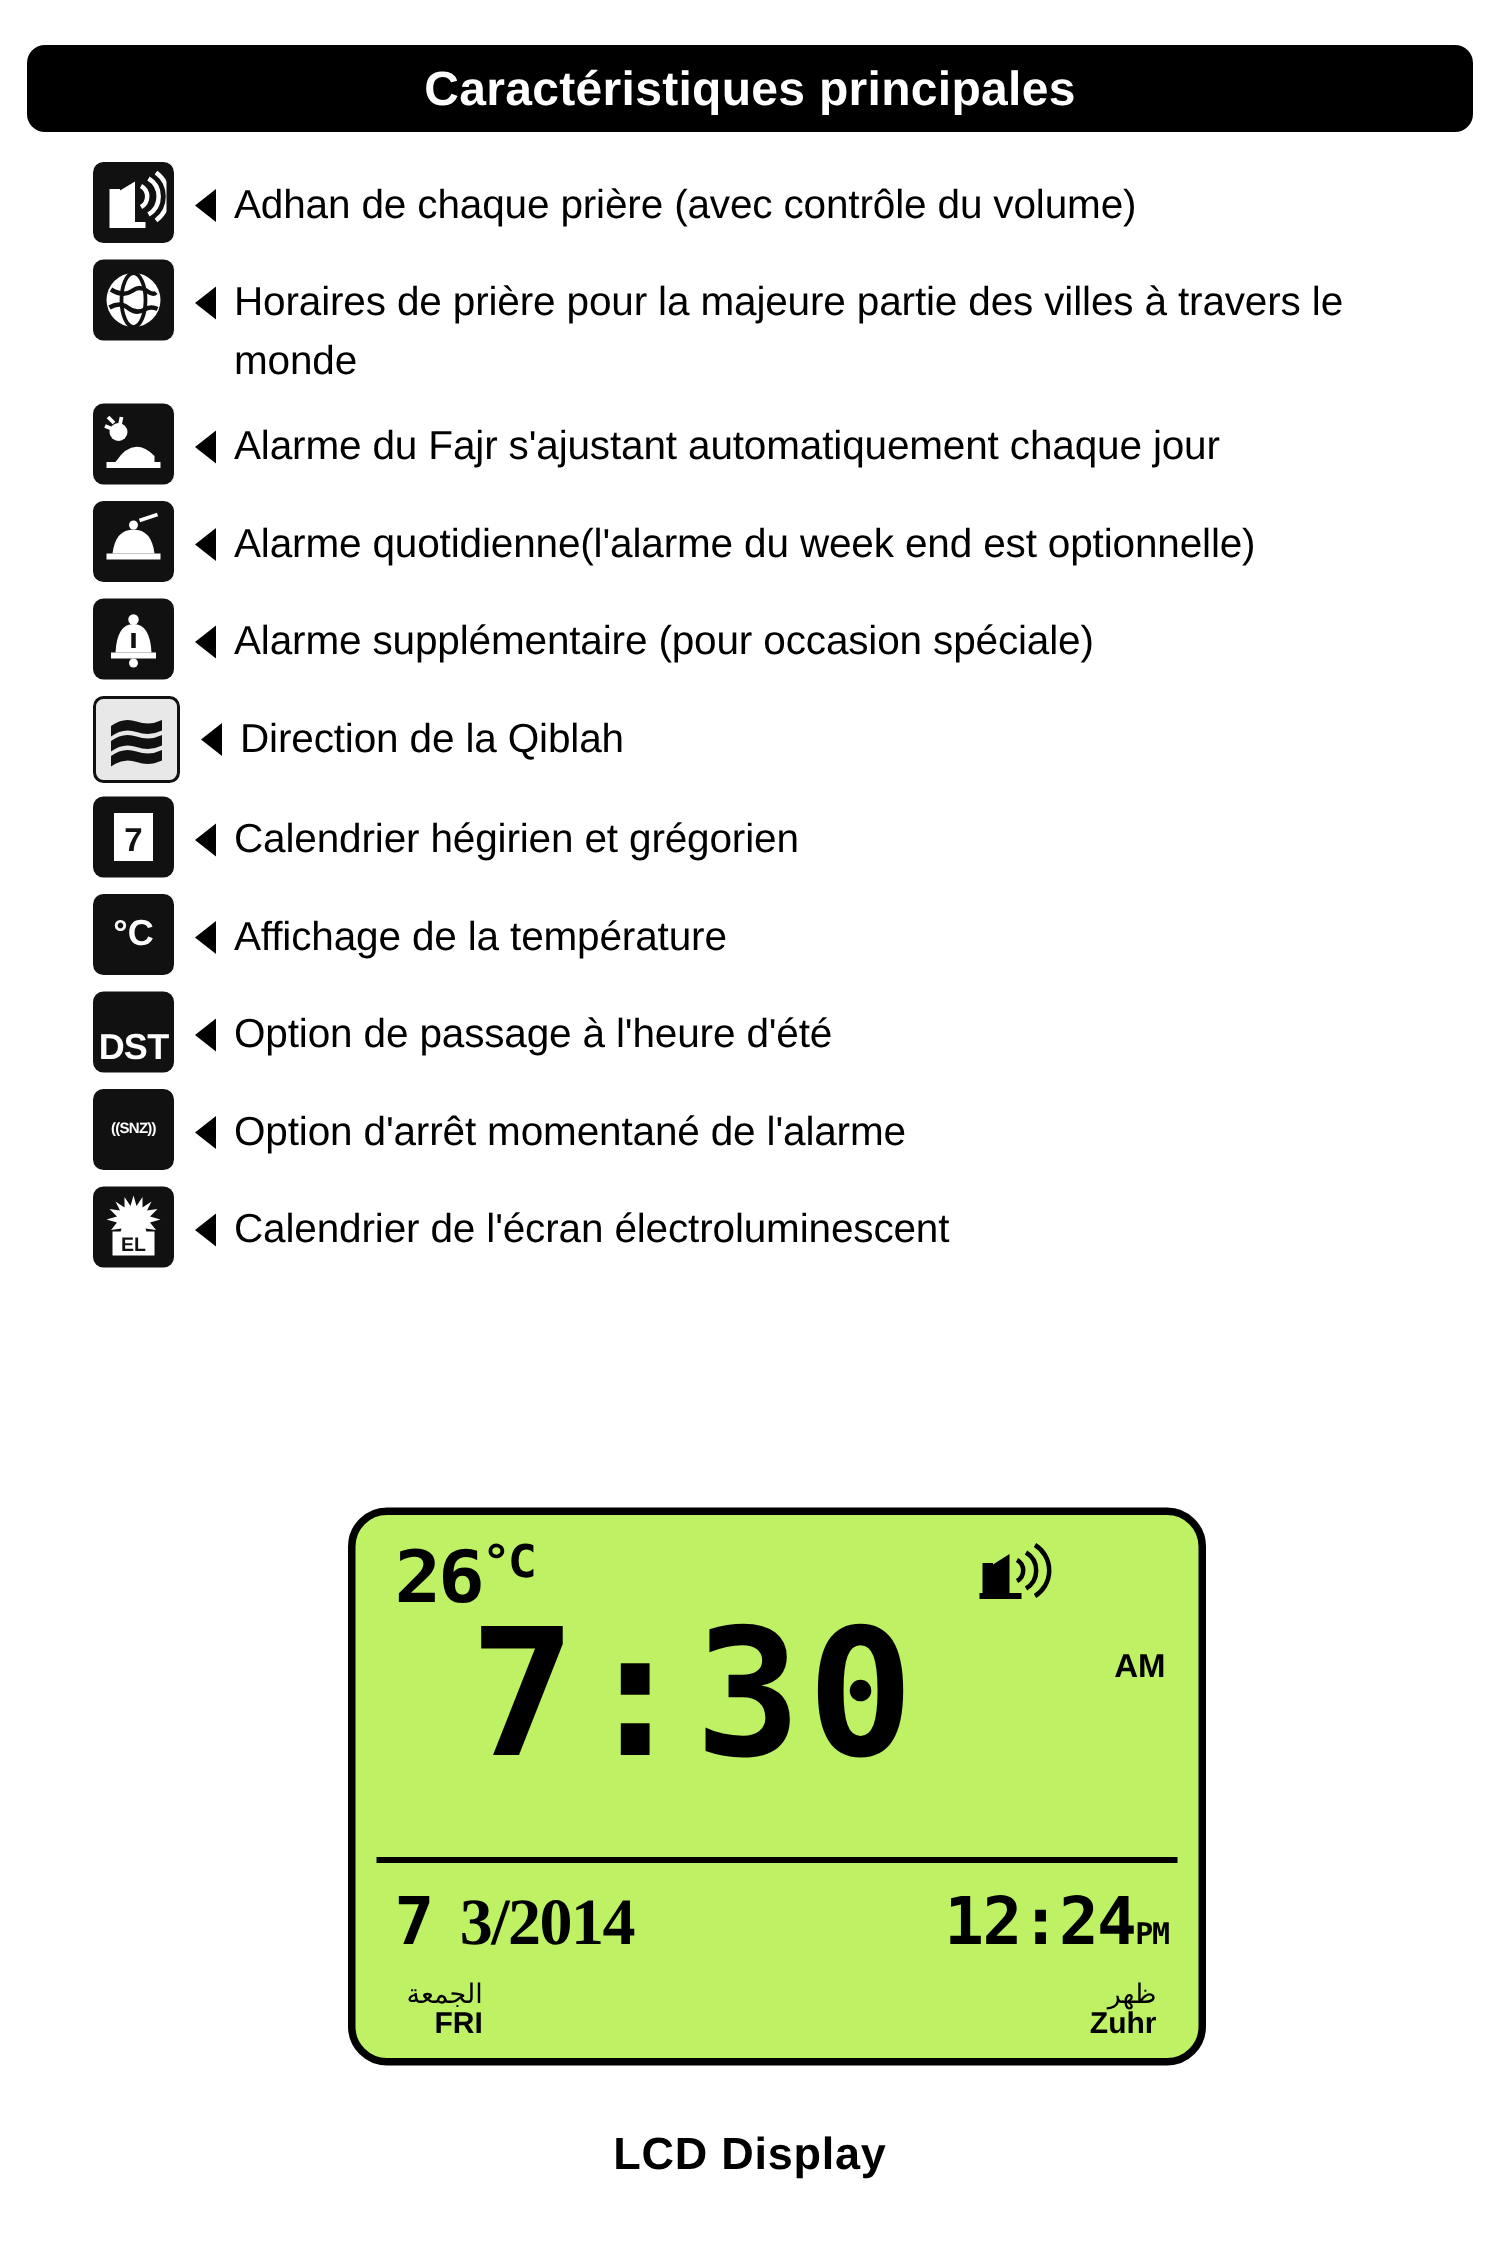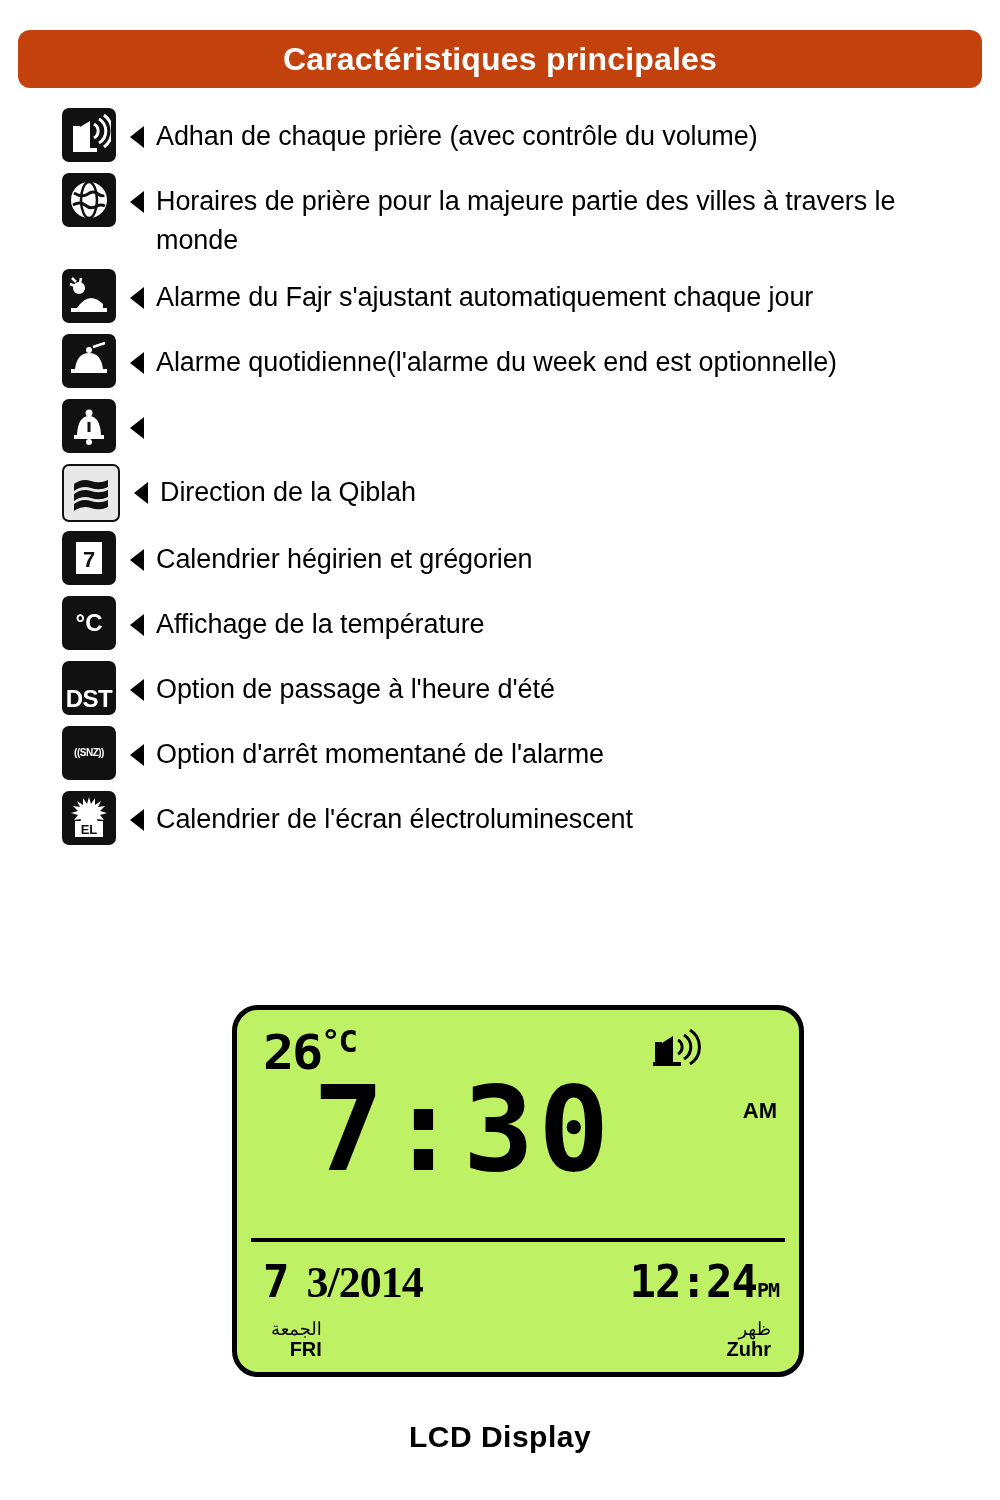--- a/index.html
+++ b/index.html
@@ -20,21 +20,21 @@
     height: 1500px;
   }
 
   
   .banner {
     position: absolute;
     left: 18px;
     top: 30px;
     width: 964px;
     height: 58px;
-    background: #c2410c;
+    background: #000000;
     border-radius: 12px;
     display: flex;
     align-items: center;
     justify-content: center;
   }
   .banner-title {
     color: #ffffff;
     font-size: 32px;
     font-weight: bold;
     letter-spacing: 0.2px;
@@ -276,20 +276,21 @@
       <div class="icon-box">
         <svg width="40" height="42" viewBox="0 0 40 42" aria-hidden="true">
           <path d="M8 30 q1 -19 12 -19 q11 0 12 19 Z" fill="#ffffff"></path>
           <path d="M5 30 L35 30 L35 34 L5 34 Z" fill="#ffffff"></path>
           <circle cx="20" cy="8" r="3.5" fill="#ffffff"></circle>
           <path d="M20 17 L20 27" stroke="#111111" stroke-width="3"></path>
           <circle cx="20" cy="37" r="3" fill="#ffffff"></circle>
         </svg>
       </div>
       <div class="arrow"></div>
+      <div class="feature-text">Alarme supplémentaire (pour occasion spéciale)</div>
     </div>
 
     <div class="feature-row">
       <div class="icon-box light">
         <svg width="42" height="42" viewBox="0 0 42 42" aria-hidden="true">
           <path d="M4 12 q8 -6 17 -3 q9 3 17 -1 L38 15 q-8 4 -17 1 q-9 -3 -17 3 Z" fill="#111111"></path>
           <path d="M4 22 q8 -6 17 -3 q9 3 17 -1 L38 25 q-8 4 -17 1 q-9 -3 -17 3 Z" fill="#111111"></path>
           <path d="M4 32 q8 -6 17 -3 q9 3 17 -1 L38 35 q-8 4 -17 1 q-9 -3 -17 3 Z" fill="#111111"></path>
         </svg>
       </div>

